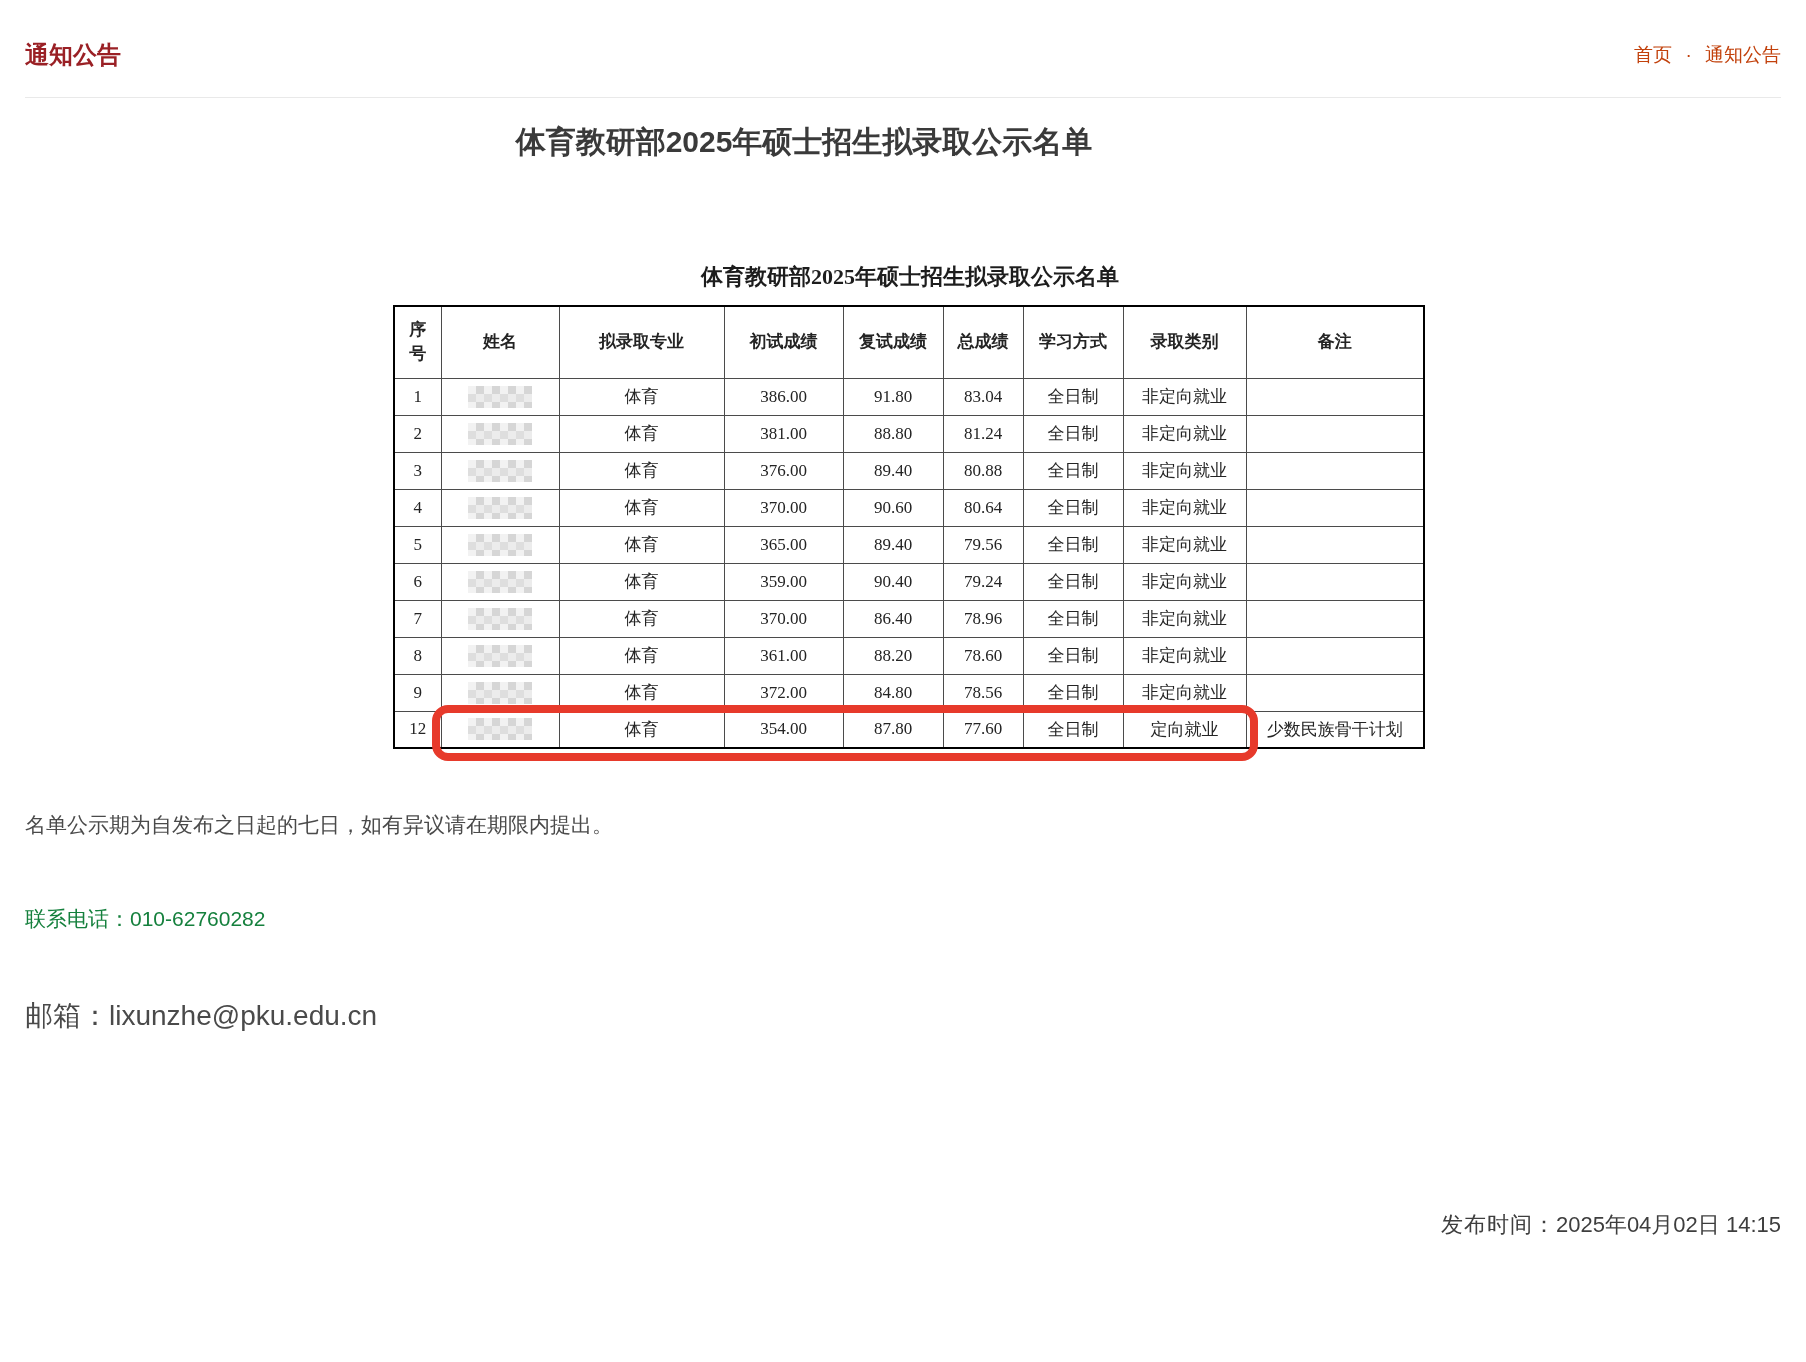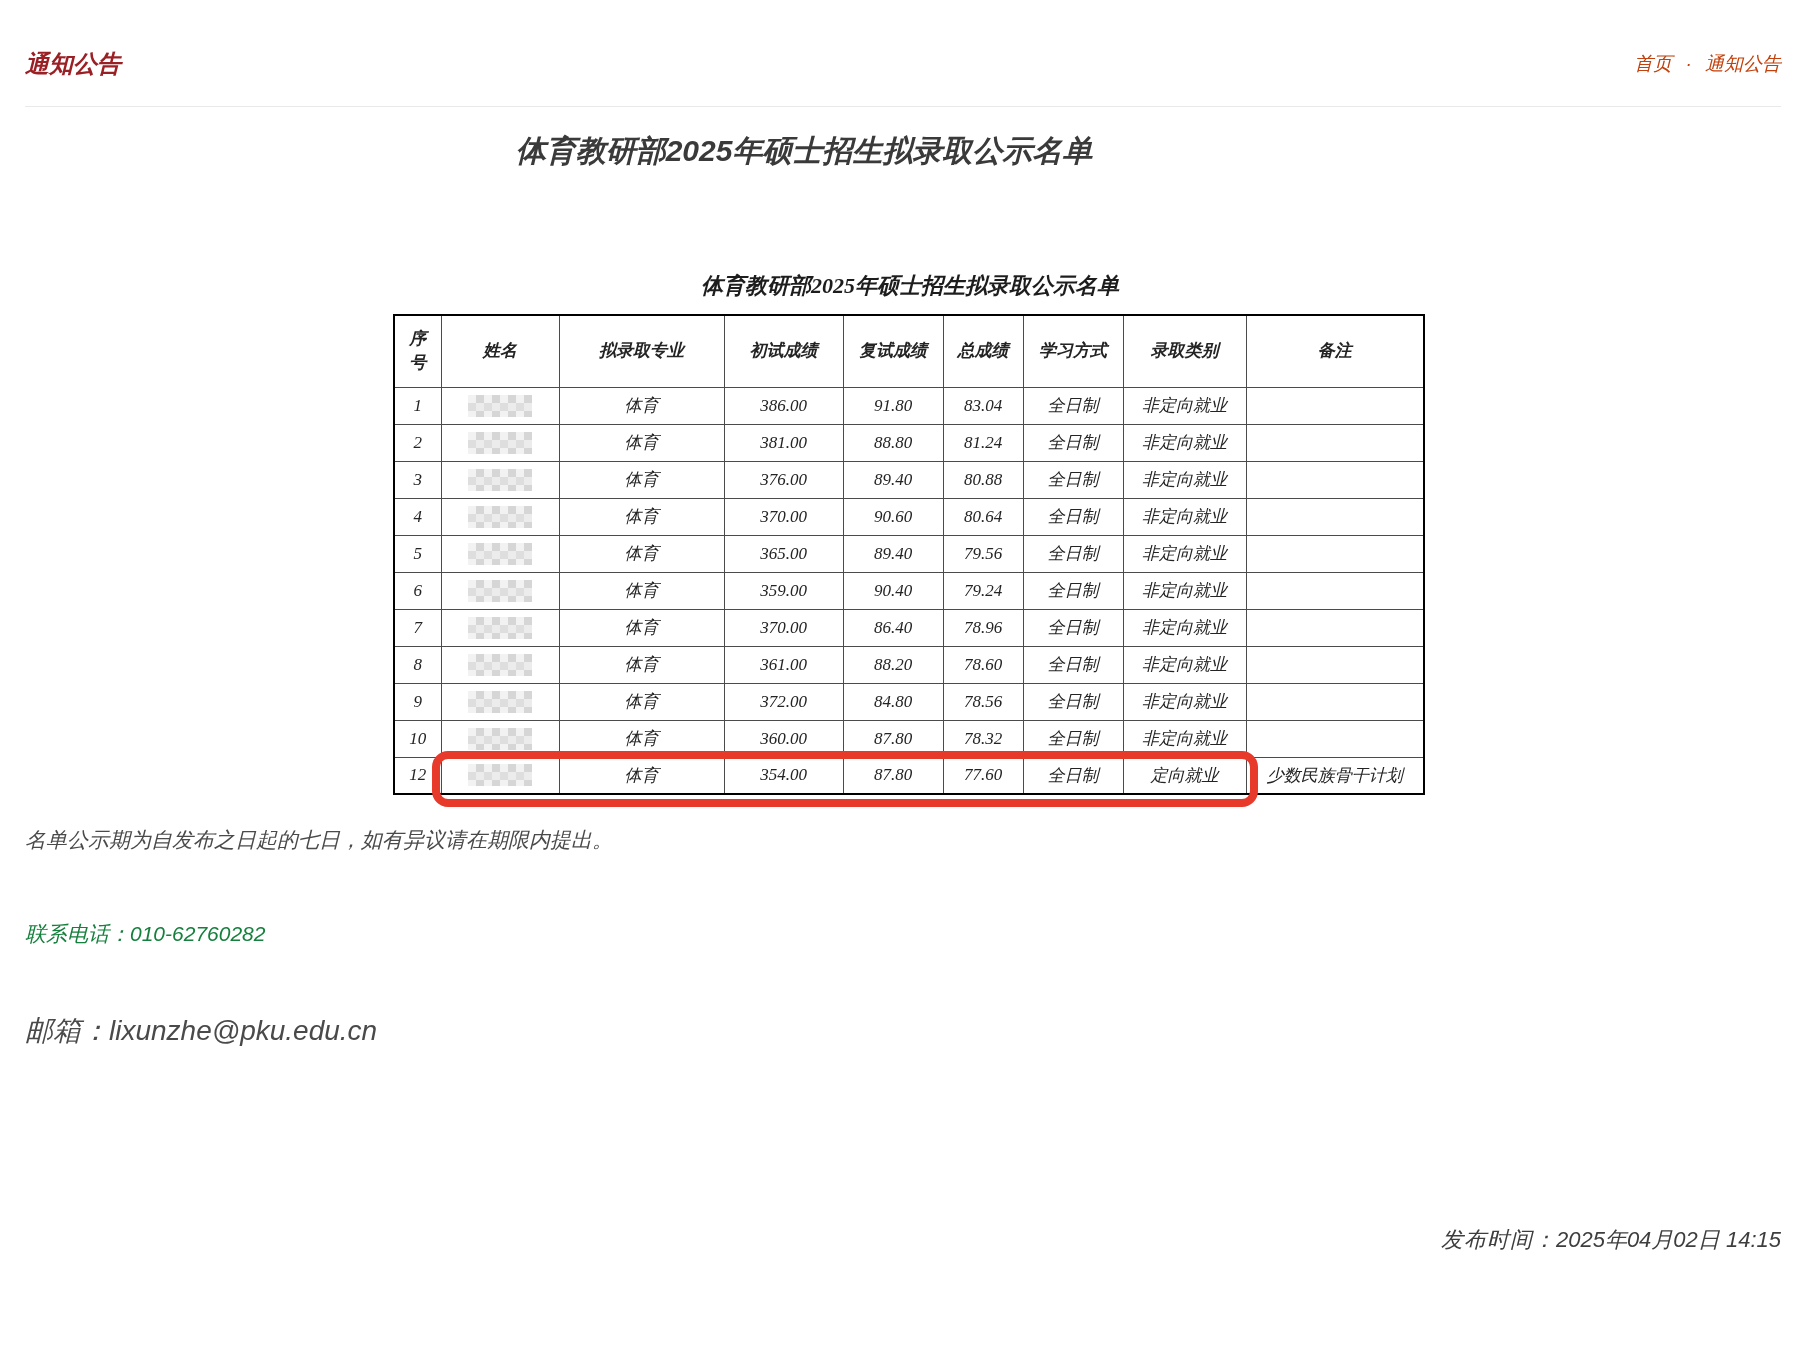--- a/index.html
+++ b/index.html
@@ -1,21 +1,21 @@
 <!DOCTYPE html>
 <html><head>
 <meta charset="utf-8">
 <style>
   * { margin:0; padding:0; box-sizing:border-box; }
   html,body { background:#ffffff; }
   body {
     width:1806px; height:1362px; overflow:hidden;
     font-family:"Liberation Sans","DejaVu Sans",sans-serif;
   }
-  .page { padding:16px 25px;font-style:italic; }
+  .page { padding:7px 25px; }
 
   
   .page-header {
     display:flex; justify-content:space-between; align-items:center;
     padding:32px 0 26px; border-bottom:1px solid #e9e9e9;
   }
   .section-title { font-size:24px; font-weight:600; color:#9a2025; }
   .breadcrumb { font-size:19px; color:#c2410c; }
   .breadcrumb span { cursor:pointer; }
   .breadcrumb .sep { margin:0 8px; cursor:default; }
@@ -55,21 +55,21 @@
     background-size:16px 16px;
   }
 
   
   .highlight-box {
     position:absolute; left:39px; bottom:-12px; width:826px; height:56px;
     border:8px solid #e73a2b; border-radius:16px; pointer-events:none;
   }
 
   
-  .notice  { margin-top:31px; font-size:21px; color:#4a4a4a; }
+  .notice  { margin-top:62px; font-size:21px; color:#4a4a4a; }
   .contact { margin-top:66px; font-size:21px; color:#15803d; }
   .email   { margin-top:64px; font-size:28px; color:#4a4a4a; }
   .publish { margin-top:175px; text-align:right; font-size:22px; color:#3e3e3e; }
   .publish .label { letter-spacing:1px;margin-left:48px; }
 </style>
 </head>
 <body>
 
 <div class="page">
 
@@ -206,31 +206,20 @@
             <td><span class="mosaic"></span></td>
             <td>体育</td>
             <td>372.00</td>
             <td>84.80</td>
             <td>78.56</td>
             <td>全日制</td>
             <td>非定向就业</td>
             <td></td>
           </tr>
           <tr>
-            <td>10</td>
-            <td><span class="mosaic"></span></td>
-            <td>体育</td>
-            <td>360.00</td>
-            <td>87.80</td>
-            <td>78.32</td>
-            <td>全日制</td>
-            <td>非定向就业</td>
-            <td></td>
-          </tr>
-          <tr>
             <td>12</td>
             <td><span class="mosaic"></span></td>
             <td>体育</td>
             <td>354.00</td>
             <td>87.80</td>
             <td>77.60</td>
             <td>全日制</td>
             <td>定向就业</td>
             <td>少数民族骨干计划</td>
           </tr>

